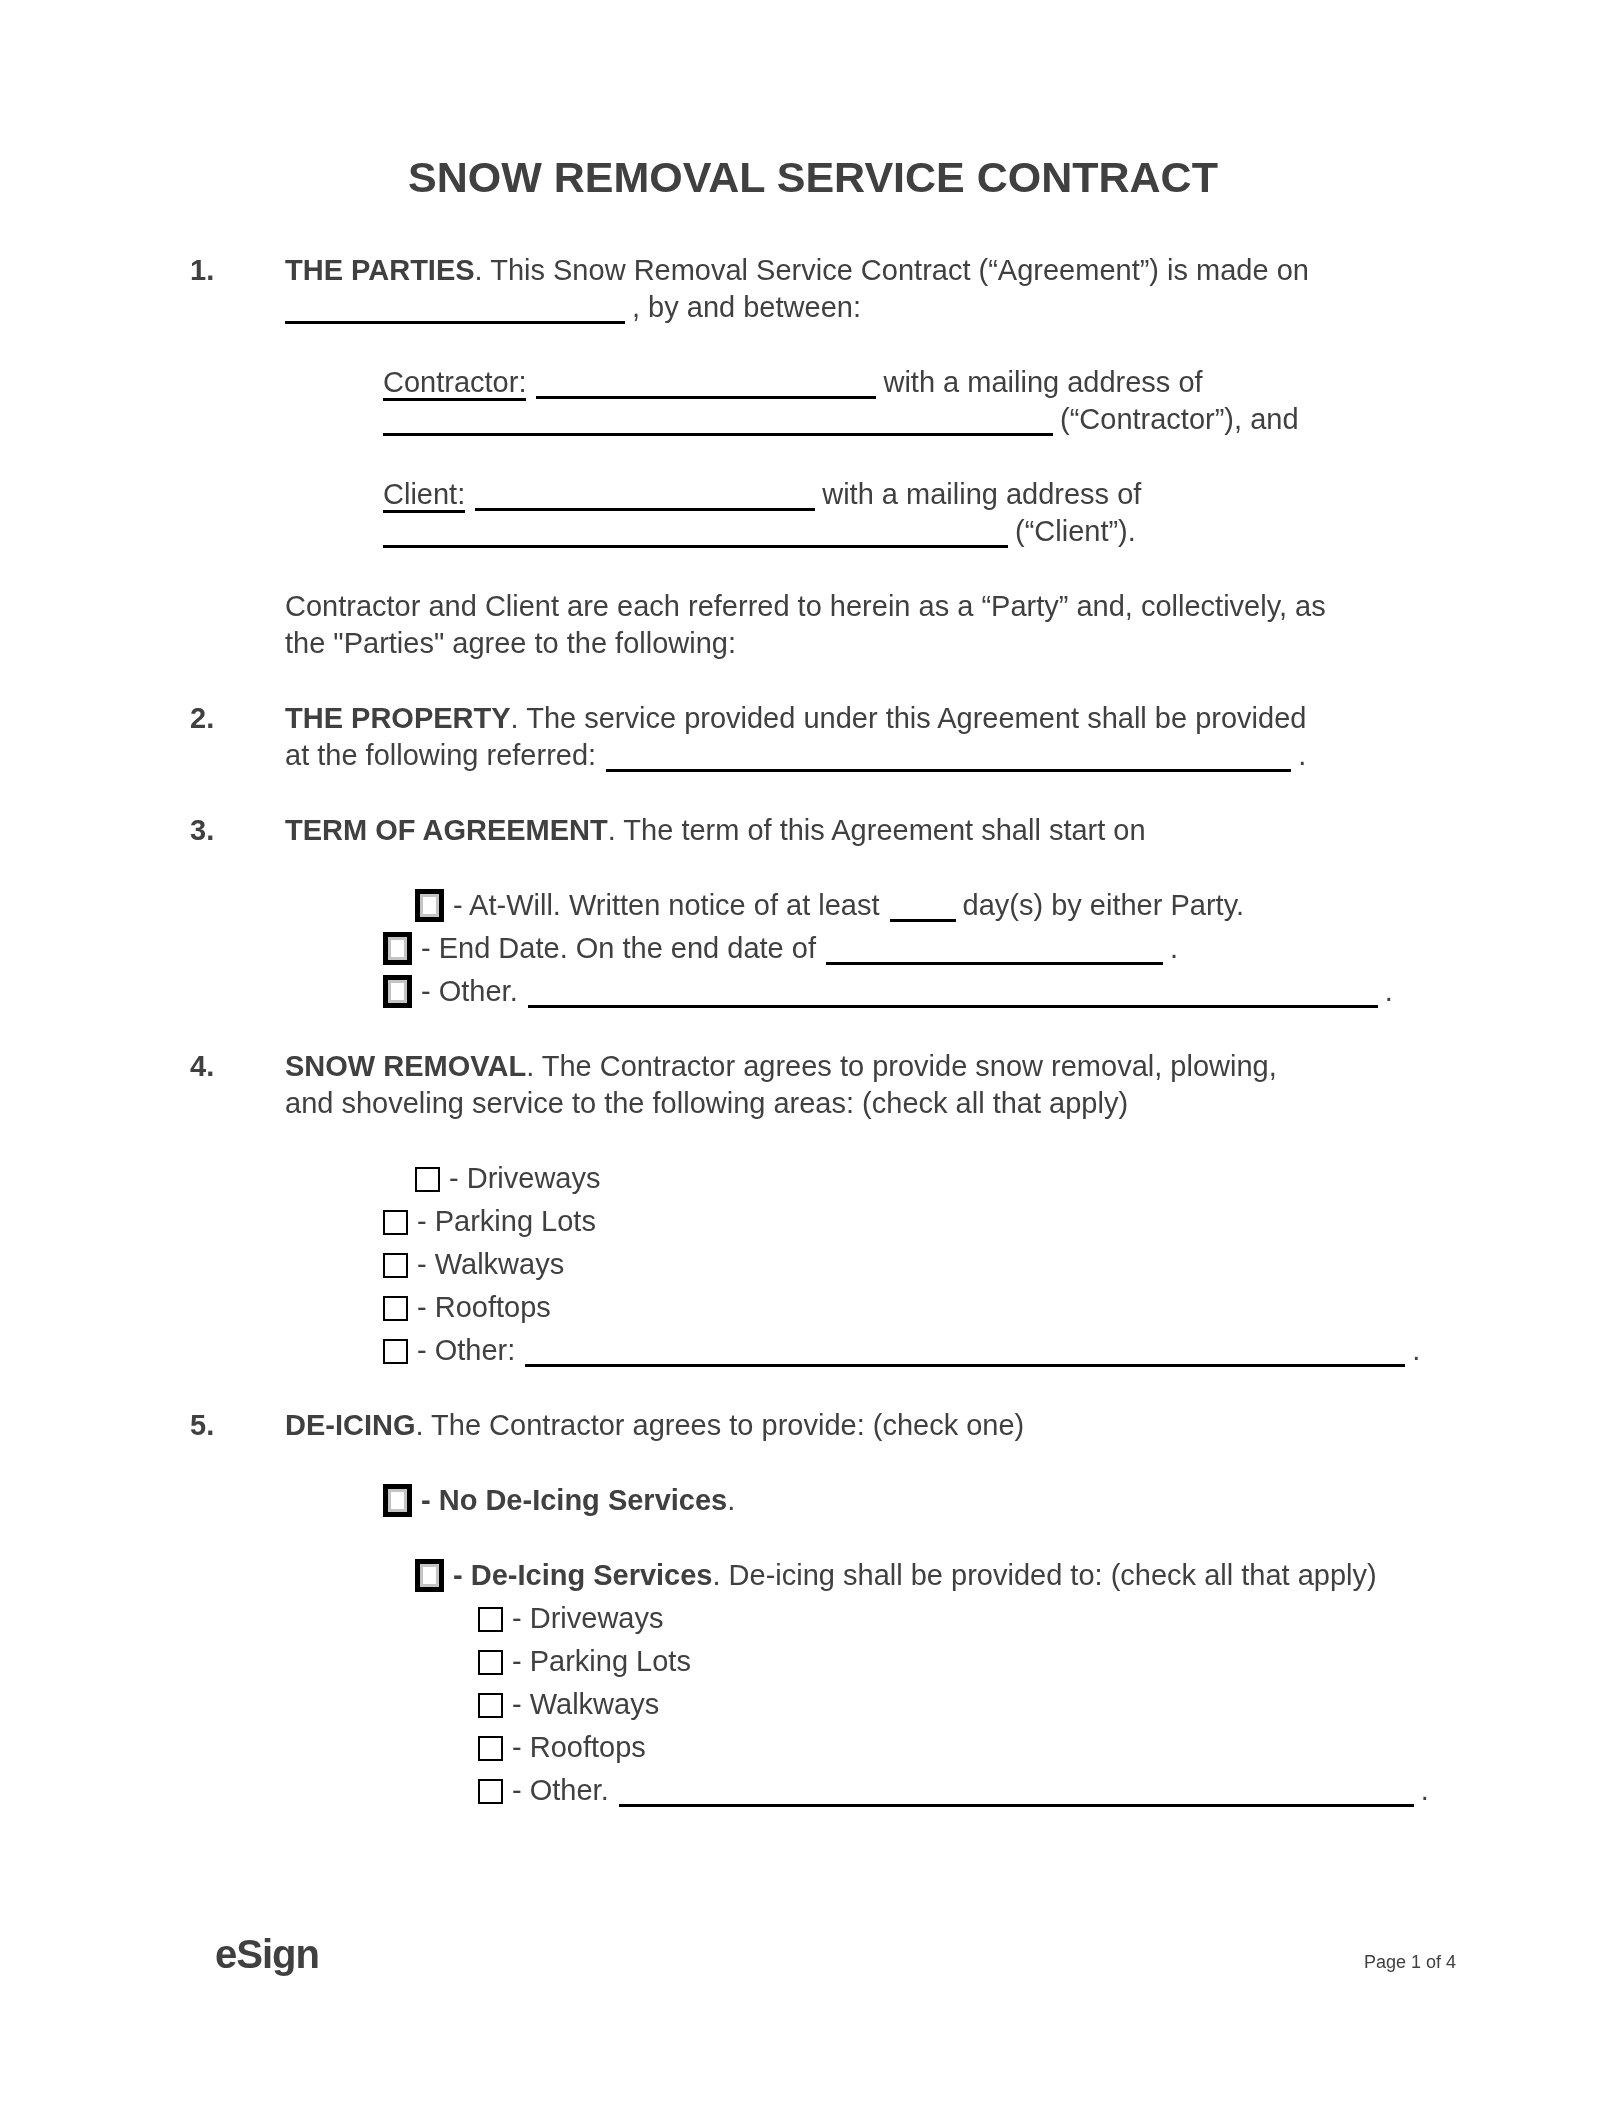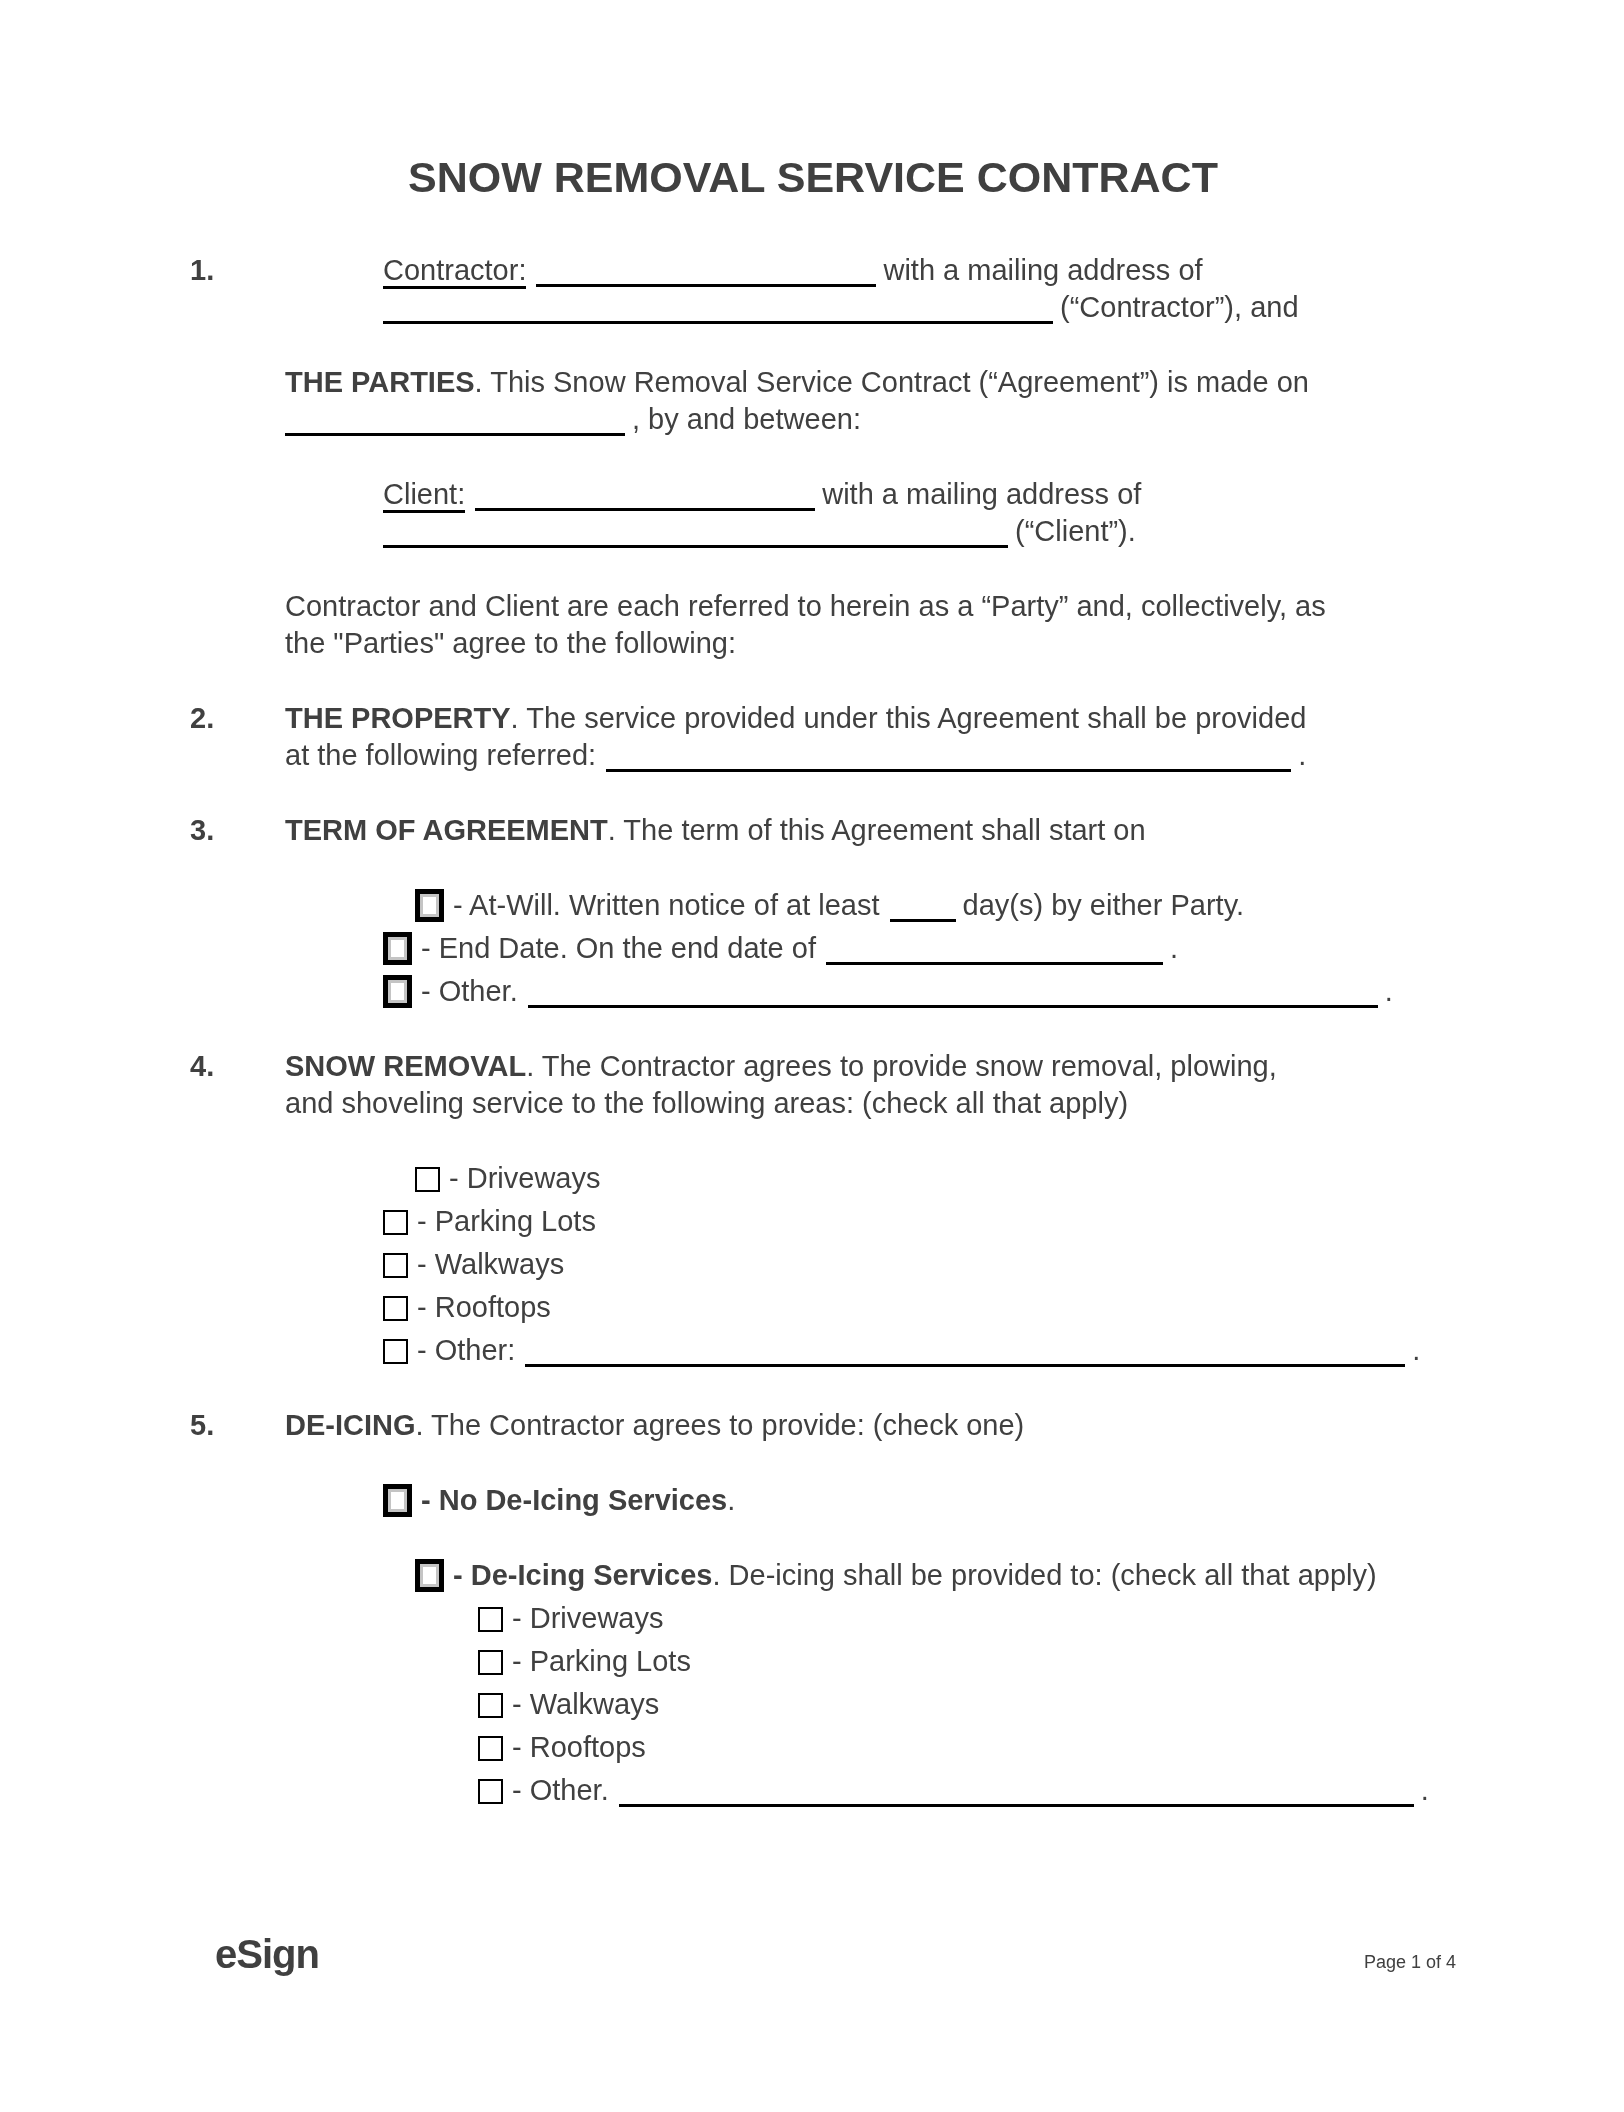--- a/index.html
+++ b/index.html
@@ -57,28 +57,28 @@
 <body>
 
 <div class="page">
   <div class="content">
 
     <h1 class="doc-title">SNOW REMOVAL SERVICE CONTRACT</h1>
 
     <div class="sec">
       <div class="num">1.</div>
       <div>
+        <div class="block">
+          <span class="line"><span class="b">THE PARTIES</span><span>. This Snow Removal Service Contract (“Agreement”) is made on</span></span>
+          <span class="line"><span class="blank" style="width:340px"></span><span>, by and between:</span></span>
+        </div>
+
         <div class="block indent1">
           <span class="line"><span class="ul">Contractor:</span><span class="blank gl" style="width:340px"></span><span>with a mailing address of</span></span>
           <span class="line"><span class="blank" style="width:670px"></span><span>(“Contractor”), and</span></span>
-        </div>
-
-        <div class="block">
-          <span class="line"><span class="b">THE PARTIES</span><span>. This Snow Removal Service Contract (“Agreement”) is made on</span></span>
-          <span class="line"><span class="blank" style="width:340px"></span><span>, by and between:</span></span>
         </div>
 
         <div class="block indent1">
           <span class="line"><span class="ul">Client:</span><span class="blank gl" style="width:340px"></span><span>with a mailing address of</span></span>
           <span class="line"><span class="blank" style="width:625px"></span><span>(“Client”).</span></span>
         </div>
 
         <div class="block">
           <span class="line">Contractor and Client are each referred to herein as a “Party” and, collectively, as</span>
           <span class="line">the "Parties" agree to the following:</span>

